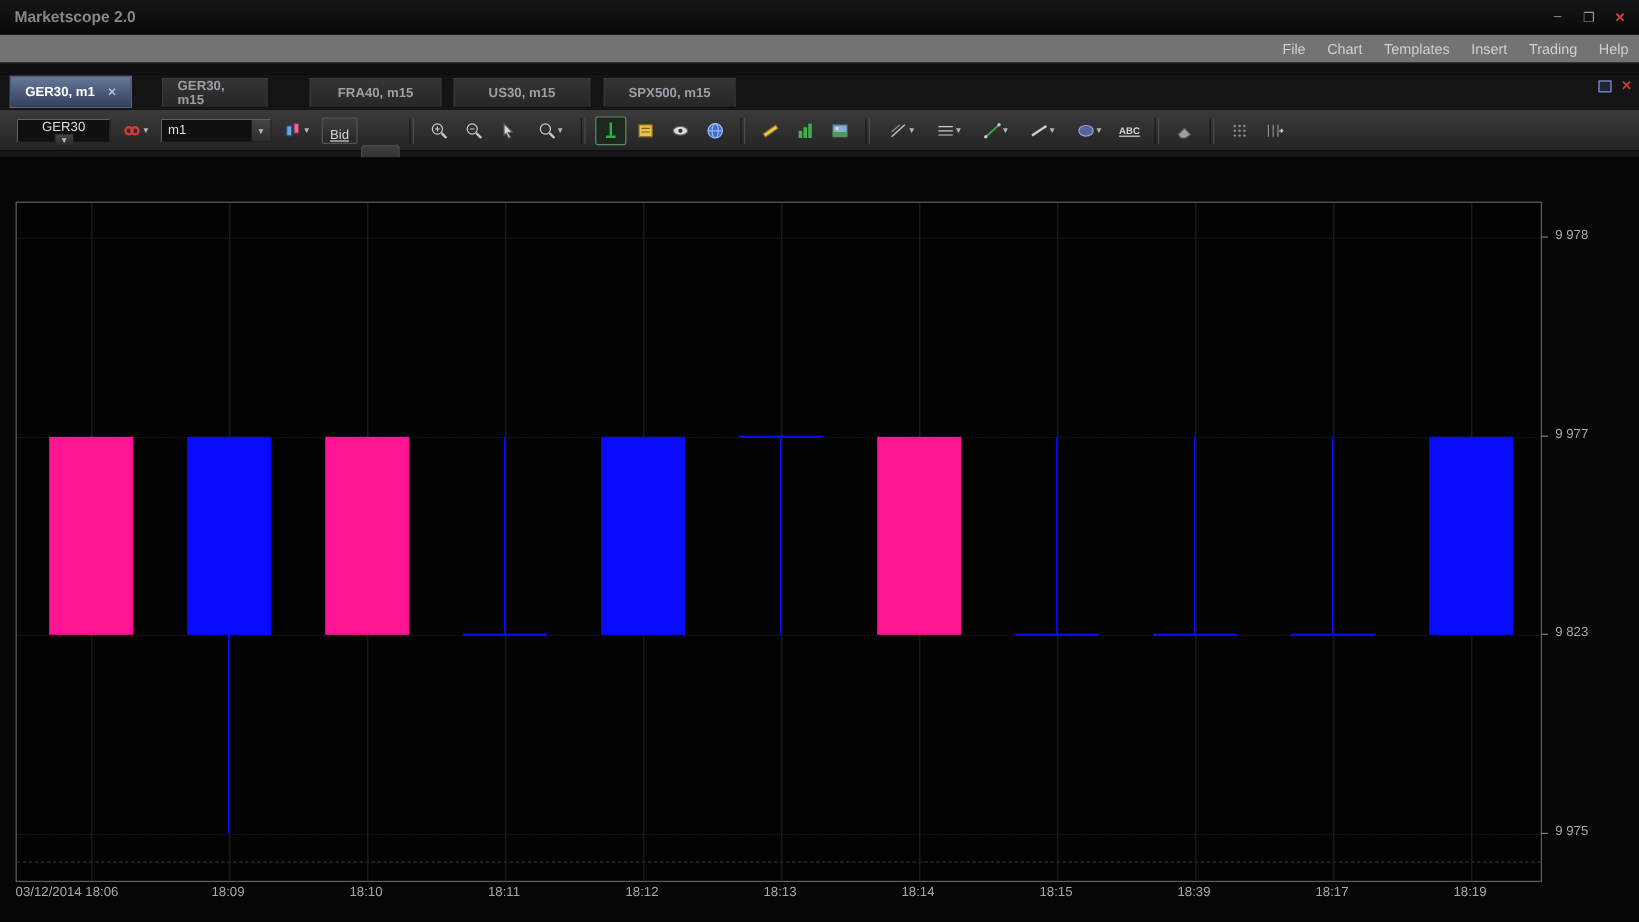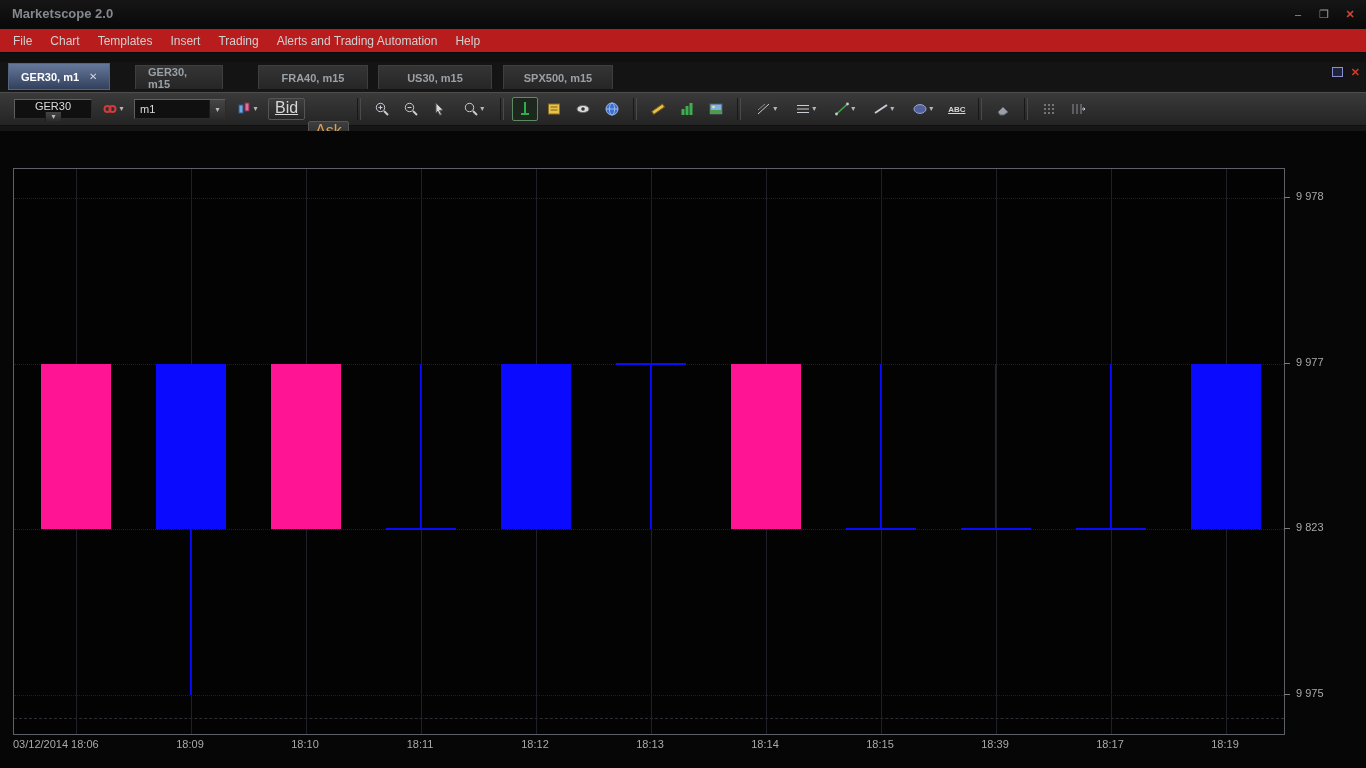--- a/index.html
+++ b/index.html
@@ -9,22 +9,22 @@
   
   .titlebar{position:absolute;left:0;top:0;width:100%;height:29px;
     background:linear-gradient(#161616,#080808);border-bottom:1px solid #000;}
   .titlebar .title{position:absolute;left:12px;top:6px;font-size:13px;font-weight:bold;color:#84888e;}
   .win-controls{position:absolute;right:8px;top:6px;display:flex;gap:10px;}
   .win-controls span{width:16px;height:16px;display:flex;align-items:center;justify-content:center;
     font-size:11px;color:#9a9a9a;cursor:default;}
   .win-controls .close{color:#cf4436;font-weight:bold;}
 
   
-  .menubar{position:absolute;left:0;top:29px;width:100%;height:24px;background:#b91c1c;
-    border-bottom:1px solid #0a0a0a;display:flex;align-items:center;padding-left:4px;box-sizing:border-box;}
+  .menubar{position:absolute;left:0;top:29px;width:100%;height:24px;background:#737373;
+    border-bottom:1px solid #0a0a0a;display:flex;align-items:center;padding-left:4px;box-sizing:border-box;justify-content:flex-end;}
   .menubar .mitem{color:#d0d0d0;font-size:12px;padding:0 9px;line-height:24px;}
 
   .tabgap{position:absolute;left:0;top:53px;width:100%;height:9px;background:#101010;}
 
   
   .tabbar{position:absolute;left:0;top:62px;width:100%;height:28px;background:#141414;}
   .tab{position:absolute;top:3px;height:24px;display:flex;align-items:center;justify-content:center;
     background:linear-gradient(#343434,#262626);border:1px solid #3e3e3e;border-bottom:none;
     color:#9aa0a6;font-size:11px;font-weight:bold;box-sizing:border-box;padding:0 12px;}
   .tab.active{top:1px;height:27px;background:linear-gradient(#66789a,#32405c);
@@ -45,21 +45,21 @@
     border:1px solid transparent;border-radius:2px;}
   .tbtn.active{border:1px solid #5d8a62;background:#1d271d;}
   .tbtn.drop{min-width:34px;gap:1px;}
   .caret{color:#b5b5b5;font-size:8px;line-height:8px;}
   .combo{display:flex;align-items:center;height:20px;background:#101010;
     border:1px solid;border-color:#5f5f5f #2b2b2b #2b2b2b #5f5f5f;box-sizing:border-box;}
   .combo .combo-val{flex:1;color:#ddd;font-size:11px;padding:0 5px;}
   .combo .combo-btn{width:15px;height:100%;display:flex;align-items:center;justify-content:center;
     background:linear-gradient(#454545,#2c2c2c);border-left:1px solid #1c1c1c;color:#bbb;font-size:8px;}
   .w78{width:78px;flex-direction:column;} .w92{width:92px;}
-  .txtbtn{height:20px;padding:0 6px;display:flex;align-items:flex-start;font-size:16px;
+  .txtbtn{height:20px;padding:0 6px;display:flex;align-items:flex-end;font-size:11px;
     text-decoration:underline;color:#d6d6d6;background:linear-gradient(#3e3e3e,#262626);
     border:1px solid #555;border-radius:2px;}
   .txtbtn.ask{color:#dca24f;margin-top:46px;}
 
   
   .chart-region{position:absolute;left:0;top:131px;width:100%;height:637px;background:#060607;}
   .plot-area{position:absolute;left:13px;top:37px;width:1270px;height:565px;
     border:1px solid #5d6066;background:#030304;box-sizing:content-box;overflow:hidden;}
   .bottom-dash{position:absolute;left:0;top:549px;width:100%;height:0;border-top:1px dashed #2e2e34;}
 </style>
@@ -74,21 +74,20 @@
     <span class="close">✕</span>
   </div>
 </div>
 
 <div class="menubar">
   <span class="mitem">File</span>
   <span class="mitem">Chart</span>
   <span class="mitem">Templates</span>
   <span class="mitem">Insert</span>
   <span class="mitem">Trading</span>
-  <span class="mitem">Alerts and Trading Automation</span>
   <span class="mitem">Help</span>
 </div>
 
 <div class="tabgap"></div>
 
 <div class="tabbar">
   <div class="tab active" style="left:8px;">
     <span>GER30, m1</span>
     <span class="tab-close">✕</span>
   </div>

